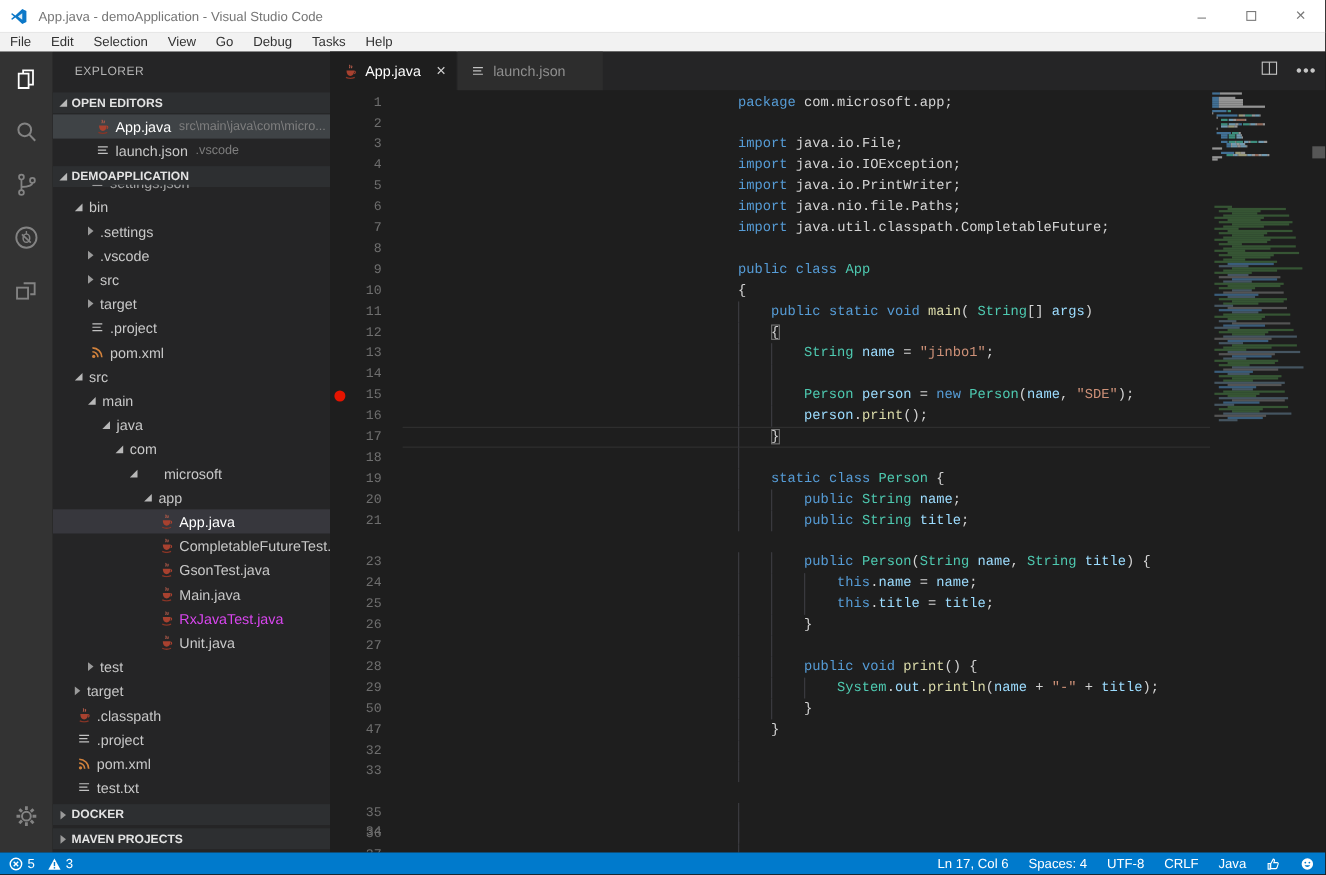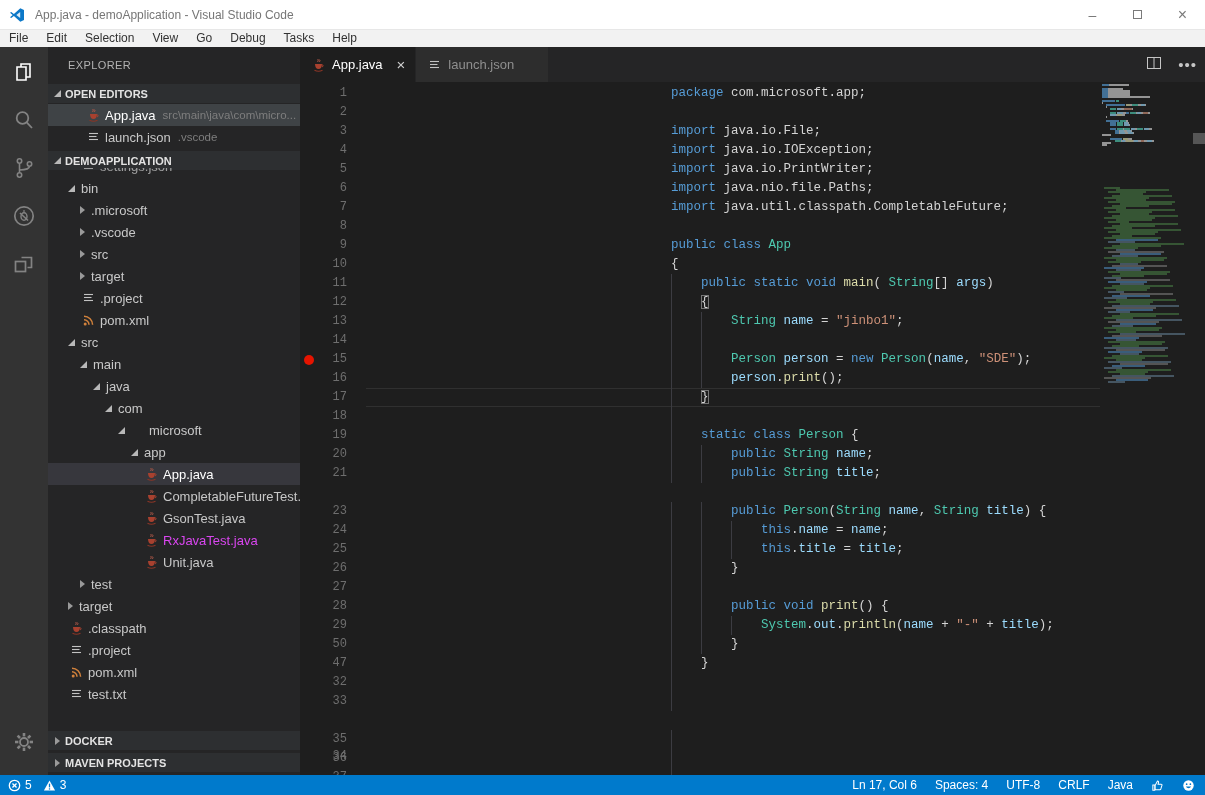--- a/index.html
+++ b/index.html
@@ -236,21 +236,21 @@
               <span style="margin-left:4px;color:#c8c8c8;">settings.json</span>
             </div>
           </div>
         <div class="tree-rows" id="tree-rows">
             <div class="row" style="position: relative; padding-left: 20px;">
               <span class="tw-exp"></span>
               <span style="margin-left:6px;">bin</span>
             </div>
             <div class="row" style="position: relative; padding-left: 32px;">
               <span class="tw-col"></span>
-              <span style="margin-left:6px;">.microsoft</span>
+              <span style="margin-left:6px;">.settings</span>
             </div>
             <div class="row" style="position: relative; padding-left: 32px;">
               <span class="tw-col"></span>
               <span style="margin-left:6px;">.vscode</span>
             </div>
             <div class="row" style="position: relative; padding-left: 32px;">
               <span class="tw-col"></span>
               <span style="margin-left:6px;">src</span>
             </div>
             <div class="row" style="position: relative; padding-left: 32px;">
@@ -328,20 +328,31 @@
             <div class="row" style="position: relative; padding-left: 95px;">
               <span class="ficon">
                 <svg viewBox="0 0 13 14">
                   <path d="M5.5 1 c1.5 1 .2 2 .2 3 M7.5 1.6 c1 .8 0 1.6 0 2.4" fill="none" stroke="#b55b4a" stroke-width="1"></path>
                   <path d="M3 6 h7 c0 3-1.3 5-3.5 5 S3 9 3 6 Z" fill="#a8412f"></path>
                   <path d="M10 6.7 c1.4 0 1.4 2 0 2.2" fill="none" stroke="#a8412f" stroke-width="1"></path>
                   <path d="M2.5 12.3 c2.5 1.2 5.5 1.2 8 0" fill="none" stroke="#8a3526" stroke-width="1.2"></path>
                 </svg>
               </span>
               <span style="margin-left:4px;color:#c8c8c8;">GsonTest.java</span>
+            </div>
+            <div class="row" style="position: relative; padding-left: 95px;">
+              <span class="ficon">
+                <svg viewBox="0 0 13 14">
+                  <path d="M5.5 1 c1.5 1 .2 2 .2 3 M7.5 1.6 c1 .8 0 1.6 0 2.4" fill="none" stroke="#b55b4a" stroke-width="1"></path>
+                  <path d="M3 6 h7 c0 3-1.3 5-3.5 5 S3 9 3 6 Z" fill="#a8412f"></path>
+                  <path d="M10 6.7 c1.4 0 1.4 2 0 2.2" fill="none" stroke="#a8412f" stroke-width="1"></path>
+                  <path d="M2.5 12.3 c2.5 1.2 5.5 1.2 8 0" fill="none" stroke="#8a3526" stroke-width="1.2"></path>
+                </svg>
+              </span>
+              <span style="margin-left:4px;color:#c8c8c8;">Main.java</span>
             </div>
             <div class="row" style="position: relative; padding-left: 95px;">
               <span class="ficon">
                 <svg viewBox="0 0 13 14">
                   <path d="M5.5 1 c1.5 1 .2 2 .2 3 M7.5 1.6 c1 .8 0 1.6 0 2.4" fill="none" stroke="#b55b4a" stroke-width="1"></path>
                   <path d="M3 6 h7 c0 3-1.3 5-3.5 5 S3 9 3 6 Z" fill="#a8412f"></path>
                   <path d="M10 6.7 c1.4 0 1.4 2 0 2.2" fill="none" stroke="#a8412f" stroke-width="1"></path>
                   <path d="M2.5 12.3 c2.5 1.2 5.5 1.2 8 0" fill="none" stroke="#8a3526" stroke-width="1.2"></path>
                 </svg>
               </span>

